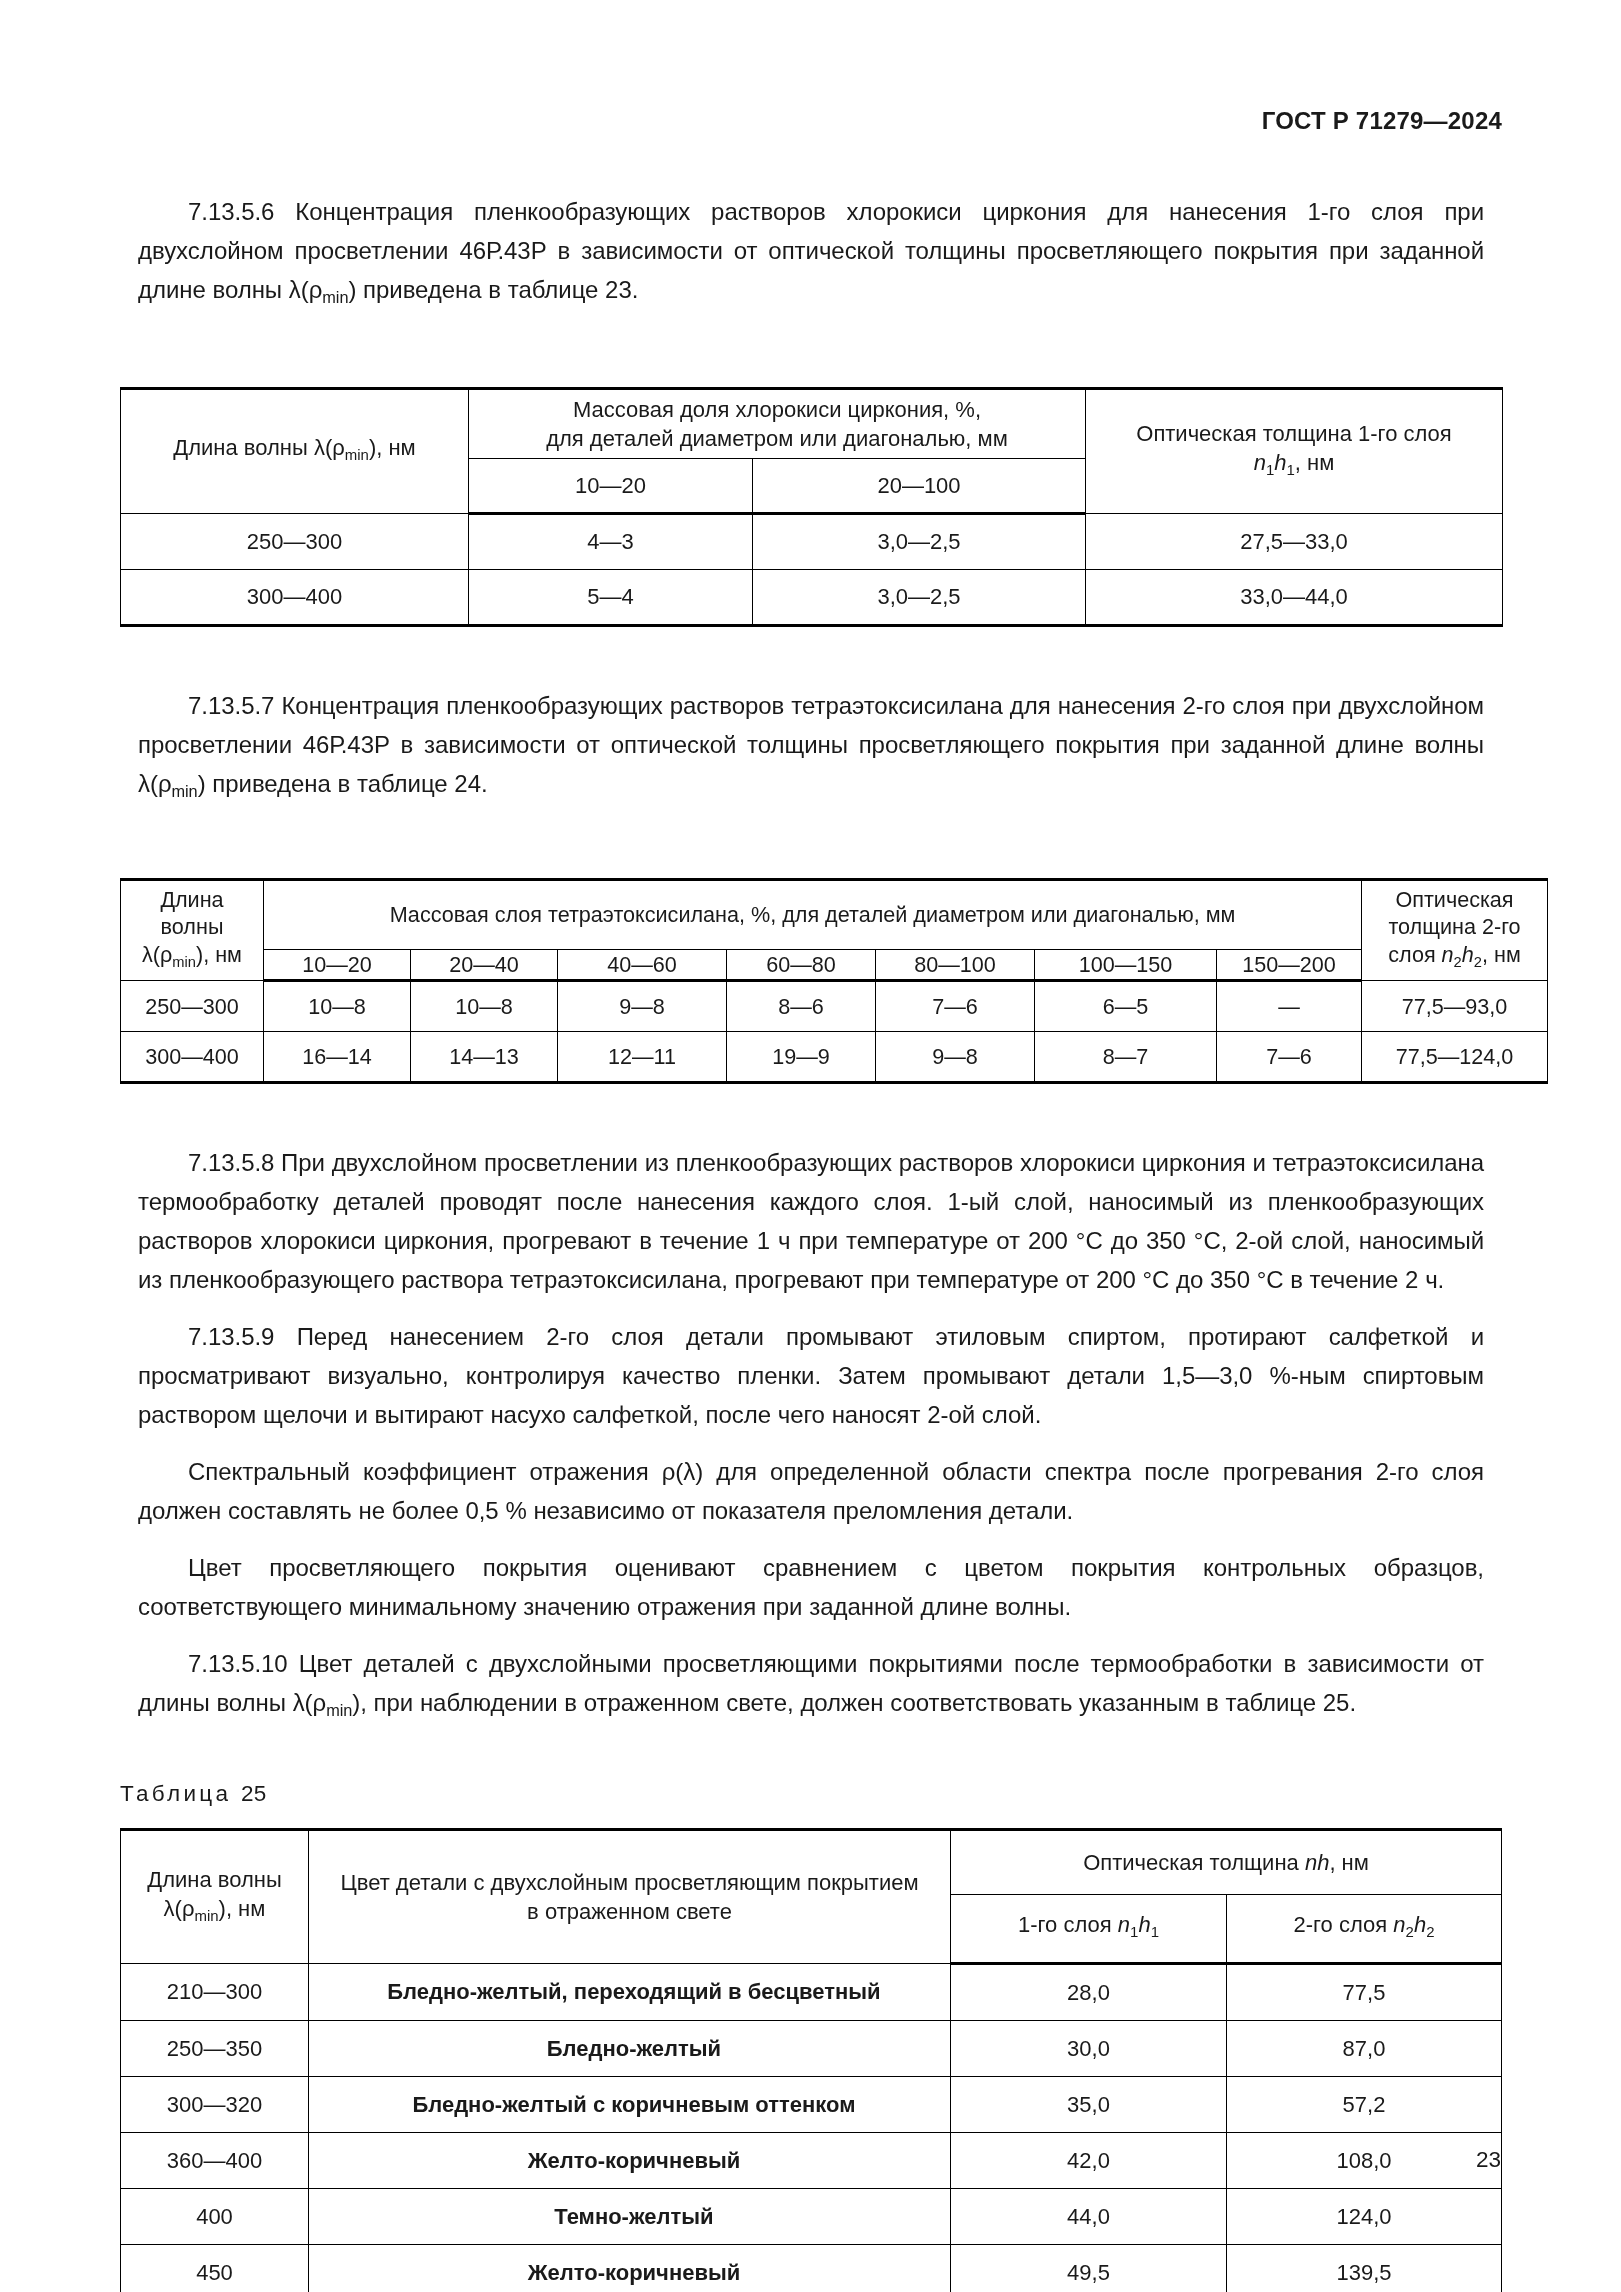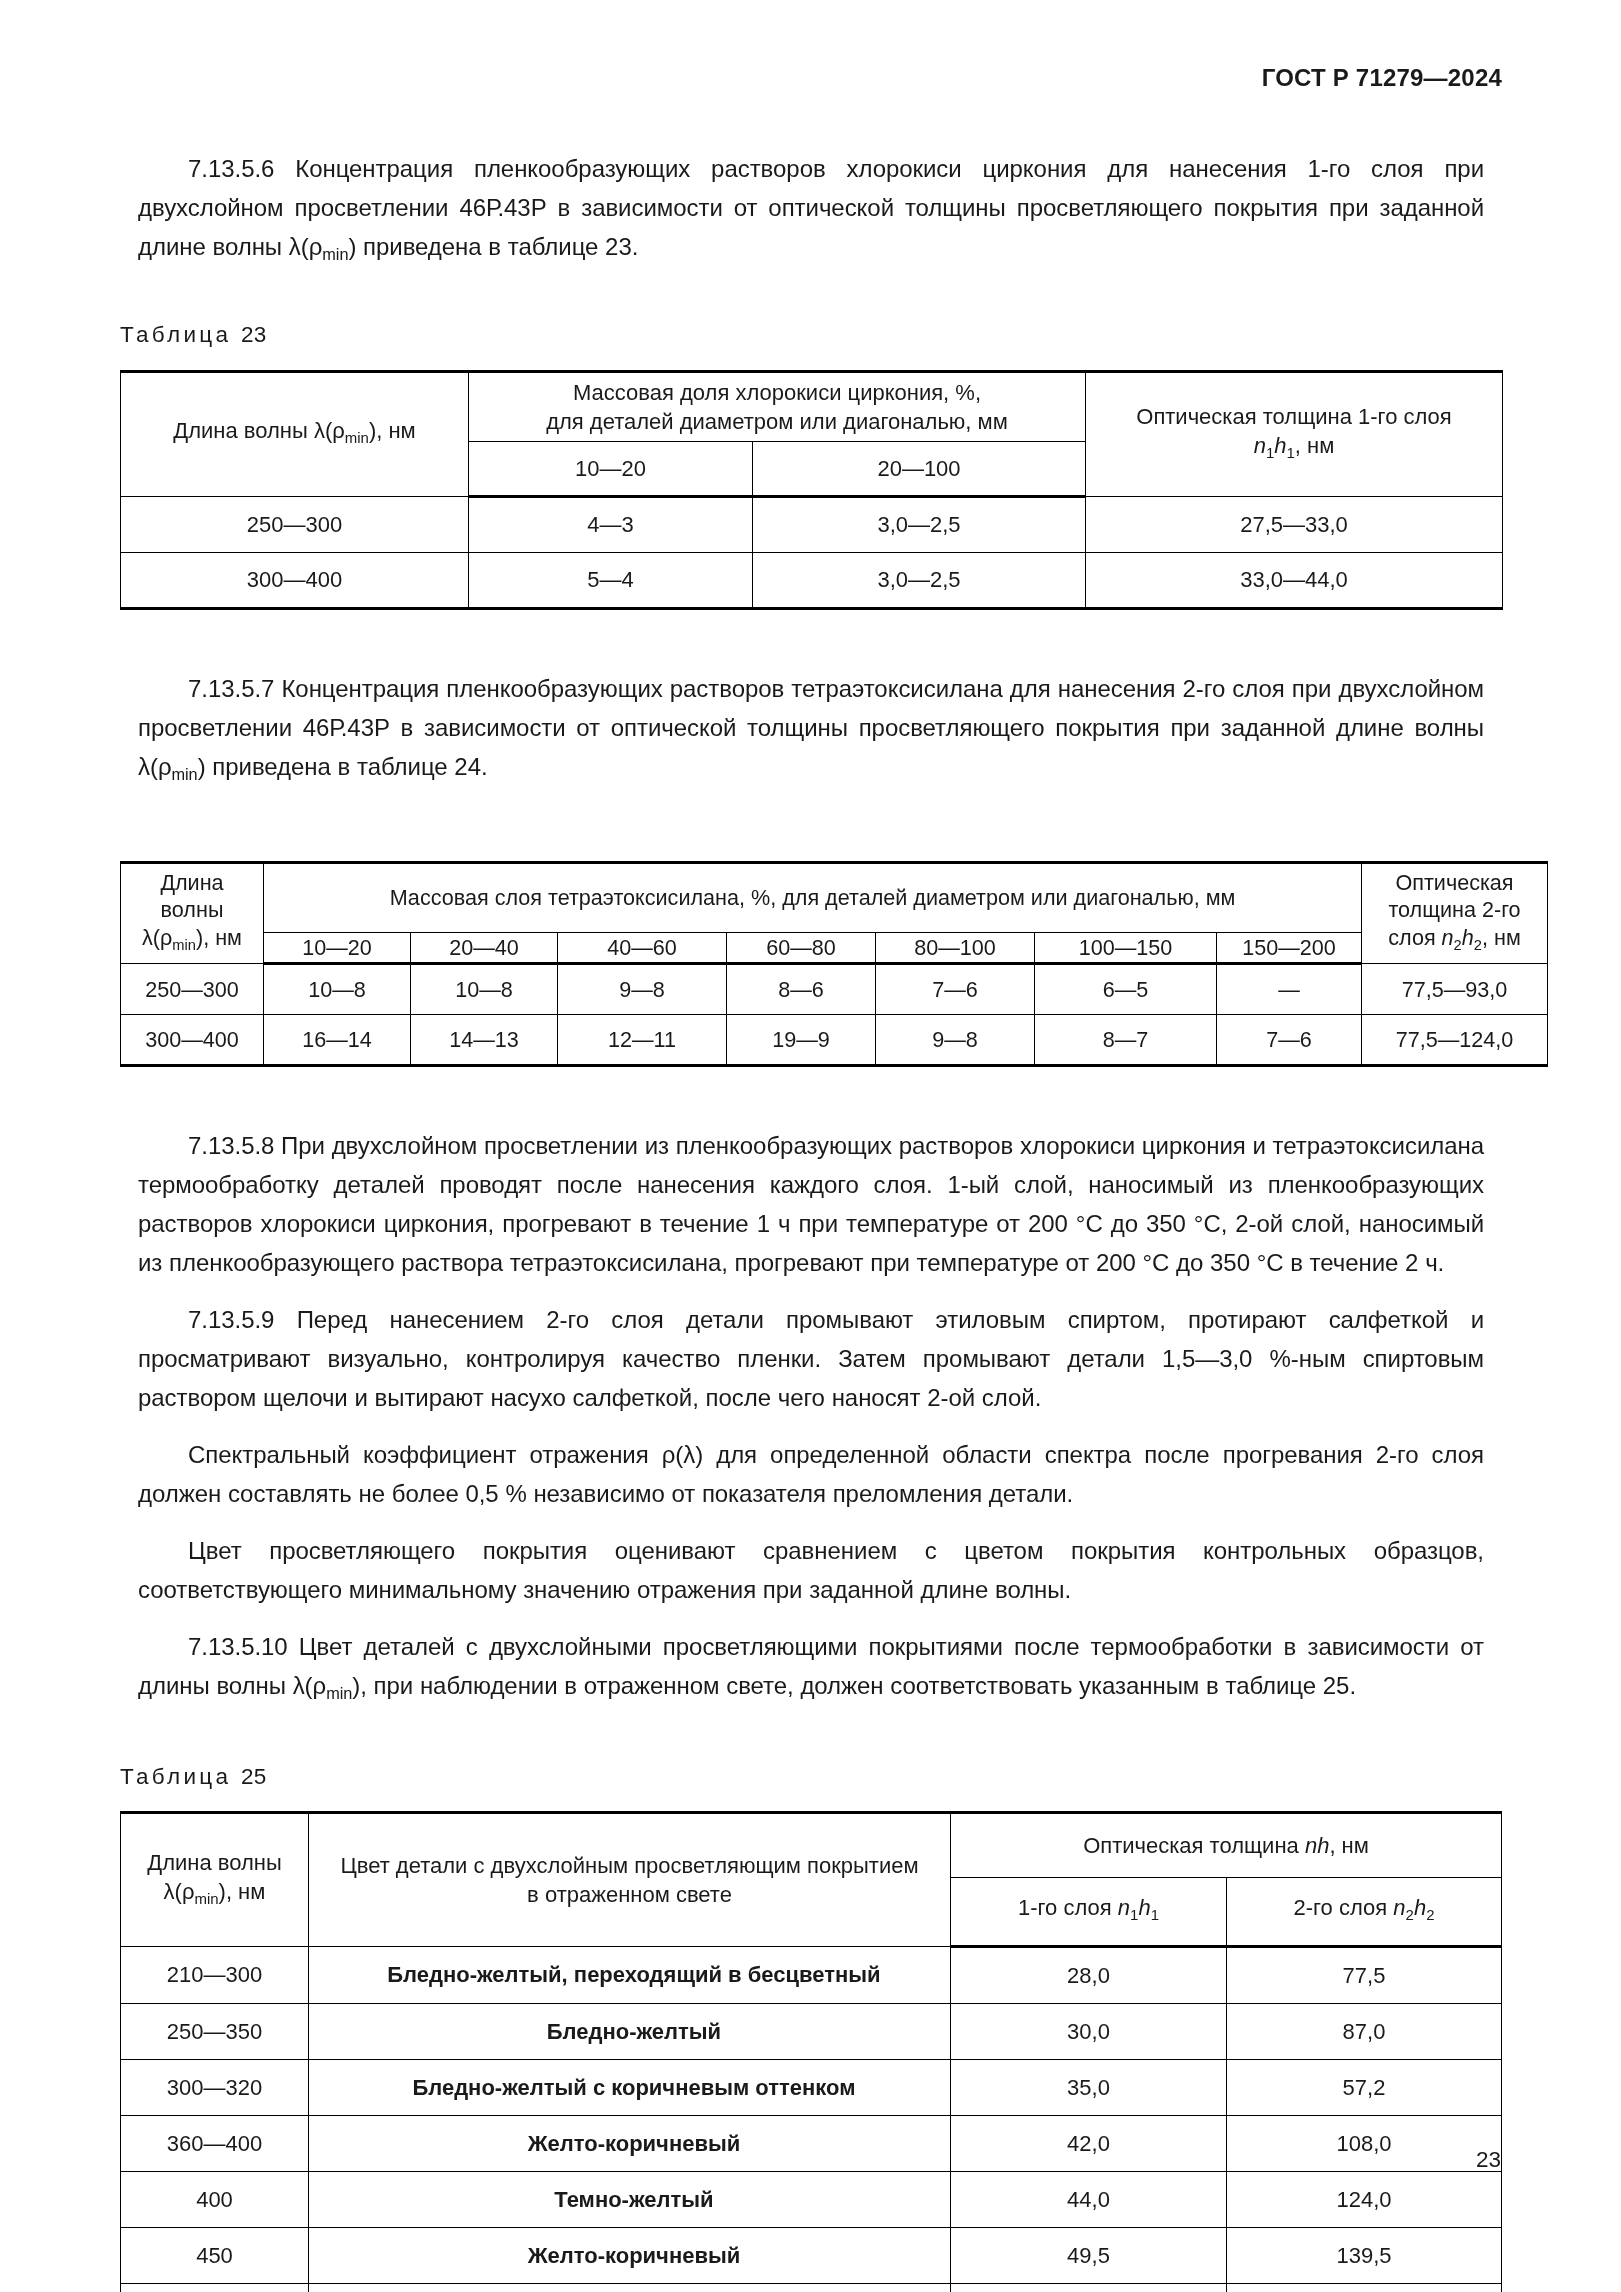--- a/index.html
+++ b/index.html
@@ -26,21 +26,21 @@
     left: 120px;
     top: 0;
     width: 1382px;
   }
   
   .doc-header {
     text-align: right;
     font-size: 24px;
     font-weight: bold;
     letter-spacing: 0.2px;
-    padding-top: 64px;
+    padding-top: 107px;
     height: 33px;
   }
   
   p.para {
     margin: 18px;
     font-size: 24px;
     line-height: 39px;
     text-align: justify;
     text-indent: 50px;
     letter-spacing: -0.05px;
@@ -102,21 +102,20 @@
 
 <div class="page">
   <div class="content">
 
     <div class="doc-header">ГОСТ Р 71279—2024</div>
 
     <p class="para first"><span>7.13.5.6 Концентрация пленкообразующих растворов хлорокиси циркония для нанесения 1-го слоя при двухслойном просветлении 46Р.43Р в зависимости от оптической толщины просветляющего покрытия при заданной длине волны λ(ρ</span><span class="sub">min</span><span>) приведена в таблице 23.</span></p>
 
     <div style="height:30px"></div>
 
-    <p class="tbl-caption"><span>Таблица</span> <span class="num">23</span></p>
 
     <div style="height:21.6px"></div>
 
     <table class="gost" id="table23">
       <colgroup>
         <col style="width:348px">
         <col style="width:284px">
         <col style="width:333px">
         <col style="width:417px">
       </colgroup>

